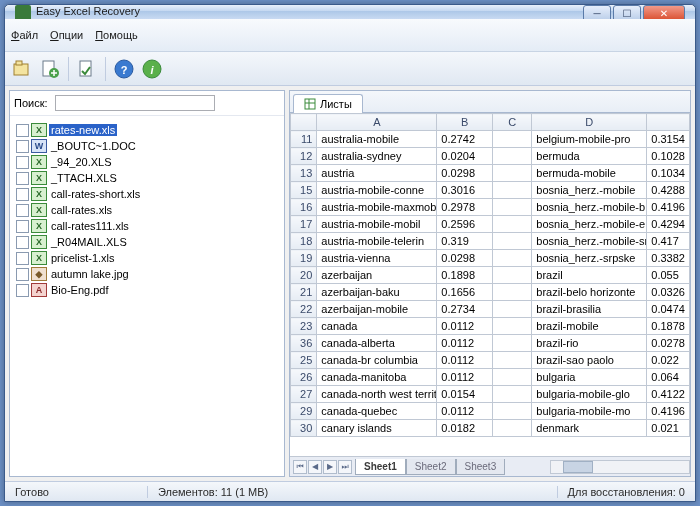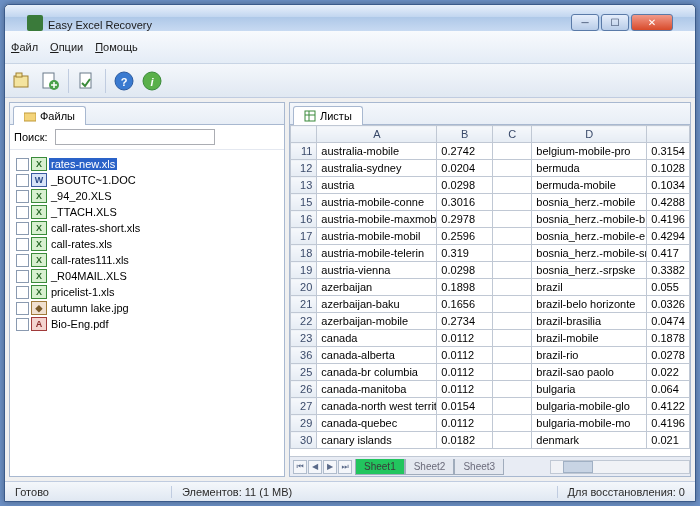--- a/index.html
+++ b/index.html
@@ -1,18 +1,18 @@
 <!DOCTYPE html>
 <html><head>
 <meta charset="utf-8">
 <style>
 *{box-sizing:border-box;margin:0;padding:0;font-family:Tahoma,sans-serif;font-size:11px}
 body{background:#6b8fc4;padding:4px;width:700px;height:506px;overflow:hidden}
 .window{background:#f0f0f0;border:1px solid #3a5a8a;border-radius:5px 5px 0 0;box-shadow:0 0 6px rgba(0,0,0,.3);height:498px;display:flex;flex-direction:column}
-.titlebar{height:26px;background:linear-gradient(#e8f0fb,#c2d6f0 45%,#aec8e8 46%,#c8daf2);border-radius:5px 5px 0 0;display:flex;align-items:flex-end;padding:0 22px}
+.titlebar{height:14px;background:linear-gradient(#e8f0fb,#c2d6f0 45%,#aec8e8 46%,#c8daf2);border-radius:5px 5px 0 0;display:flex;align-items:flex-start;padding:0 10px}
 .titlebar .app-icon{width:16px;height:16px;background:#3a7a3a;border-radius:2px;margin-right:5px}
 .titlebar .title{flex:1;color:#1a1a1a}
 .winbtns{display:flex;gap:2px}
 .winbtn{width:28px;height:17px;border:1px solid #5a7aa8;border-radius:3px;background:linear-gradient(#e6eefb,#b8cce8);display:flex;align-items:center;justify-content:center;font-size:10px;color:#2a3a5a}
 .winbtn.close{background:linear-gradient(#f29a8a,#d84a2a);color:#fff;width:42px}
 .menubar{height:33px;background:linear-gradient(#f8fafd,#e4ecf6);display:flex;align-items:center;padding:0 6px;gap:12px;border-bottom:1px solid #c8d4e4}
 .menubar span{color:#1a1a1a}
 .menubar span u{text-decoration:underline}
 .toolbar{height:34px;background:linear-gradient(#f4f7fb,#e0e8f2);border-bottom:1px solid #c0cce0;display:flex;align-items:center;padding:0 4px;gap:2px}
 .tbtn{width:26px;height:26px;border:1px solid transparent;border-radius:3px;display:flex;align-items:center;justify-content:center}
@@ -43,21 +43,21 @@
 table.grid th.rh{width:30px}
 table.grid td.rh{background:linear-gradient(#f6f8fb,#e6ecf4);text-align:right;color:#3a4a6a}
 .colA{width:120px;max-width:120px}
 .colB{width:65px}
 .colC{width:55px}
 .colD{width:115px;max-width:115px}
 .sheet-tabs{height:20px;background:#e8ecf4;border-top:1px solid #c0c8d4;display:flex;align-items:center}
 .stnav{display:flex;padding:0 3px;gap:1px}
 .stnav span{width:14px;height:14px;border:1px solid #b0bccc;background:#f4f6fa;display:flex;align-items:center;justify-content:center;font-size:8px;color:#5a6a8a}
 .stab{padding:2px 8px;background:#fff;border:1px solid #a0acbc;border-top:none;font-size:10px;color:#3a3a3a}
-.stab.active{font-weight:normal;background:#22c55e}
+.stab.active{font-weight:bold;background:#ffffff}
 .stab.inactive{background:#e4e8f0;color:#6a6a7a}
 .hscroll{margin-left:auto;width:140px;height:14px;border:1px solid #c0c8d4;background:#f0f2f6;position:relative}
 .hscroll .thumb{position:absolute;left:12px;width:30px;top:0;bottom:0;background:#c8d4e4;border:1px solid #a0b0c4}
 .statusbar{height:20px;background:linear-gradient(#f4f7fb,#e0e8f2);border-top:1px solid #c0cce0;display:flex;align-items:center;padding:0 0;color:#2a2a2a}
 .statusbar .sseg{padding:0 10px;border-left:1px solid #c0cce0;margin-left:auto}
 .statusbar .sseg:first-of-type{margin-left:0;border-left:none}
 svg{display:block}
 </style>
 </head>
 <body>
@@ -110,28 +110,20 @@
     <div class="tbtn">
         <svg width="22" height="22">
           <circle cx="11" cy="11" r="9" fill="#5ab04a" stroke="#3a8a3a"></circle>
           <text x="11" y="16" text-anchor="middle" fill="#fff" font-size="14" font-weight="bold" font-style="italic">i</text>
         </svg>
       </div>
   </div>
 
   <div class="body">
     <div class="panel left">
-      <div class="tabstrip">
-        <div class="tab">
-          <svg class="ticon" width="12" height="12">
-              <rect x="0" y="3" width="12" height="8" fill="#f4d47a" stroke="#c09a3a"></rect>
-            </svg>
-          <span>Файлы</span>
-        </div>
-      </div>
       <div class="search-row">
         <span>Поиск:</span>
         <input type="text" value="" style="">
       </div>
       <div class="filetree" id="filetree">
           <div class="fitem">
             <span class="fch"></span>
             <span class="ficon xls">X</span>
             <span class="fname sel">rates-new.xls</span>
           </div>
@@ -369,16 +361,16 @@
         <div class="stab inactive">Sheet3</div>
         <div class="hscroll">
             <div class="thumb"></div>
           </div>
       </div>
     </div>
   </div>
 
   <div class="statusbar">
     <span class="sseg">Готово</span>
-    <span class="sseg" style="margin-left:112px">Элементов: 11 (1 MB)</span>
+    <span class="sseg" style="margin-left:88px">Элементов: 11 (1 MB)</span>
     <span class="sseg">Для восстановления: 0</span>
   </div>
 </div>
 
 </body></html>

